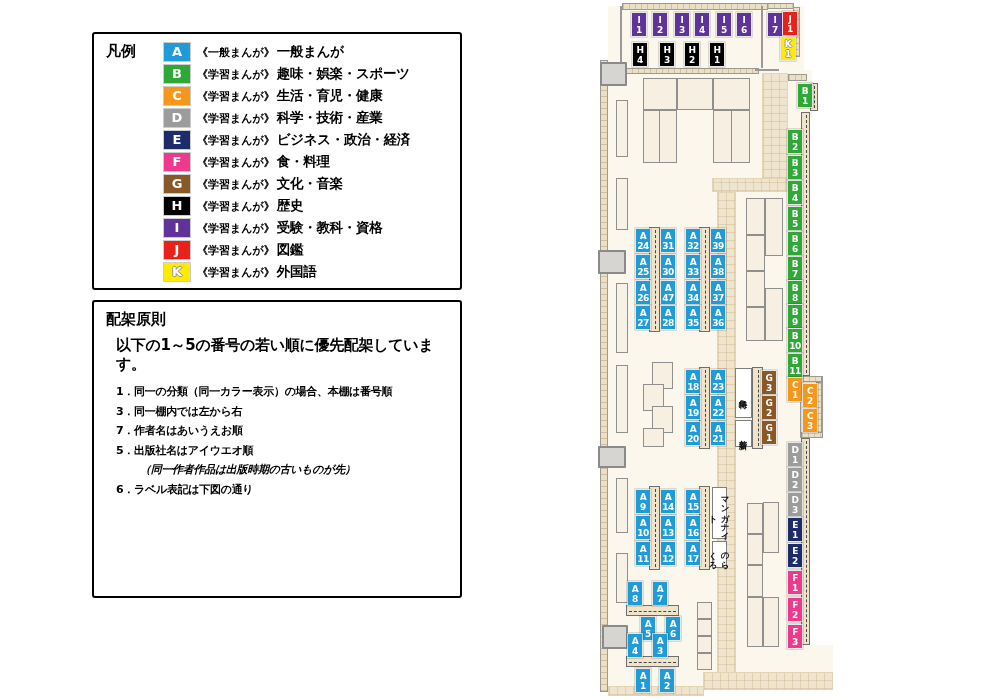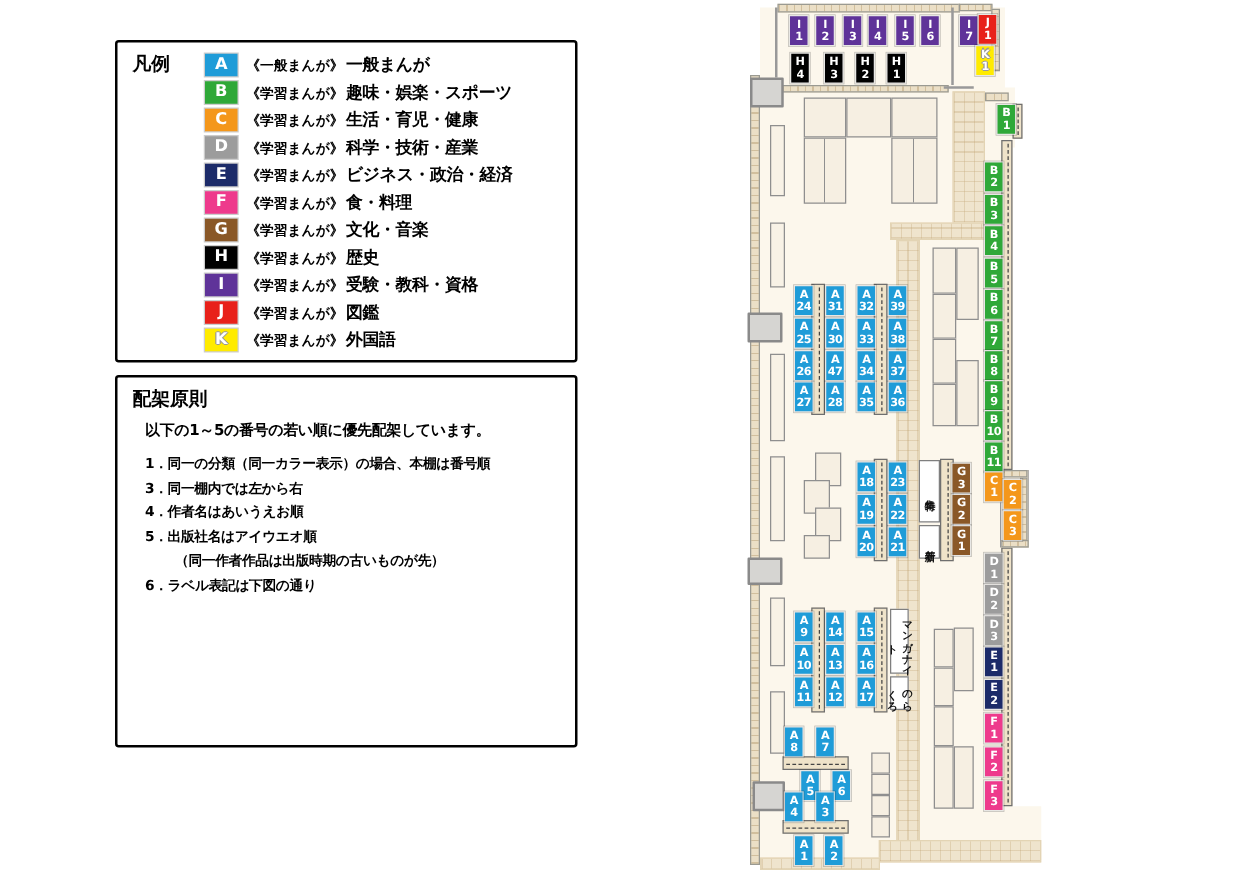--- a/index.html
+++ b/index.html
@@ -11,23 +11,23 @@
   #legend-rows{position:absolute;left:70px;top:7px;}
   .legend-row{display:flex;align-items:center;height:22px;}
   .lchip{display:inline-block;width:26px;height:18px;line-height:18px;text-align:center;
     color:#fff;font-weight:bold;font-size:13px;box-shadow:0 0 0 1px rgba(0,0,0,.2);flex:0 0 auto;}
   .lchip.cat-K,.chip.cat-K{color:#fff;text-shadow:-1px 0 #999,1px 0 #999,0 -1px #999,0 1px #999;}
   .legend-cat{font-size:11px;font-weight:bold;margin:0 2px 0 7px;white-space:nowrap;}
   .legend-label{font-size:13.5px;font-weight:bold;white-space:nowrap;letter-spacing:-0.3px;}
 
   
   .rules-body{position:absolute;left:22px;top:34px;width:340px;font-weight:bold;color:#000;}
-  .rules-intro{font-size:12px;margin-bottom:8px;letter-spacing:-0.3px;}
+  .rules-intro{font-size:15px;margin-bottom:8px;letter-spacing:-0.3px;}
   .rule-item{font-size:11px;line-height:19.5px;white-space:nowrap;letter-spacing:-0.3px;}
-  .rule-item.indent{padding-left:24px;}
+  .rule-item.indent{padding-left:24px;font-style:italic;}
   #label-diagram{position:absolute;left:0;top:300px;width:370px;height:95px;}
 
   
   #map{position:absolute;left:600px;top:0;width:240px;height:700px;}
   #map .r{position:absolute;box-sizing:border-box;}
   .floor{background:#FCF7EC;z-index:0;}
   .wallv{background-color:#EBDFC6;background-image:repeating-linear-gradient(0deg,rgba(160,130,80,.35) 0 1px,transparent 1px 6px);border:1px solid #9a9a92;z-index:3;}
   .wallh{background-color:#EBDFC6;background-image:repeating-linear-gradient(90deg,rgba(160,130,80,.35) 0 1px,transparent 1px 6px);border:1px solid #9a9a92;z-index:3;}
   .walk{background-color:#EFE4CD;background-image:repeating-linear-gradient(0deg,rgba(190,160,110,.3) 0 1px,transparent 1px 8px),repeating-linear-gradient(90deg,rgba(190,160,110,.3) 0 1px,transparent 1px 8px);border:1px solid #E3D4B4;z-index:1;}
   .line{background:#999;z-index:3;}
@@ -110,21 +110,21 @@
     </div>
 </div>
 
 <div class="panel" style="left:92px;top:300px;width:370px;height:298px;">
   <div class="panel-title">配架原則</div>
   <div class="rules-body">
     <div class="rules-intro">以下の1～5の番号の若い順に優先配架しています。</div>
     <div id="rules-list">
         <div class="rule-item">1．同一の分類（同一カラー表示）の場合、本棚は番号順</div>
         <div class="rule-item">3．同一棚内では左から右</div>
-        <div class="rule-item">4．作者名はあいうえお順</div>
+        <div class="rule-item">7．作者名はあいうえお順</div>
         <div class="rule-item">5．出版社名はアイウエオ順</div>
         <div class="rule-item indent">（同一作者作品は出版時期の古いものが先）</div>
         <div class="rule-item">6．ラベル表記は下図の通り</div>
       </div>
   </div>
   <div id="label-diagram">
 
     <div id="diagram-captions"></div>
   </div>
 </div>

